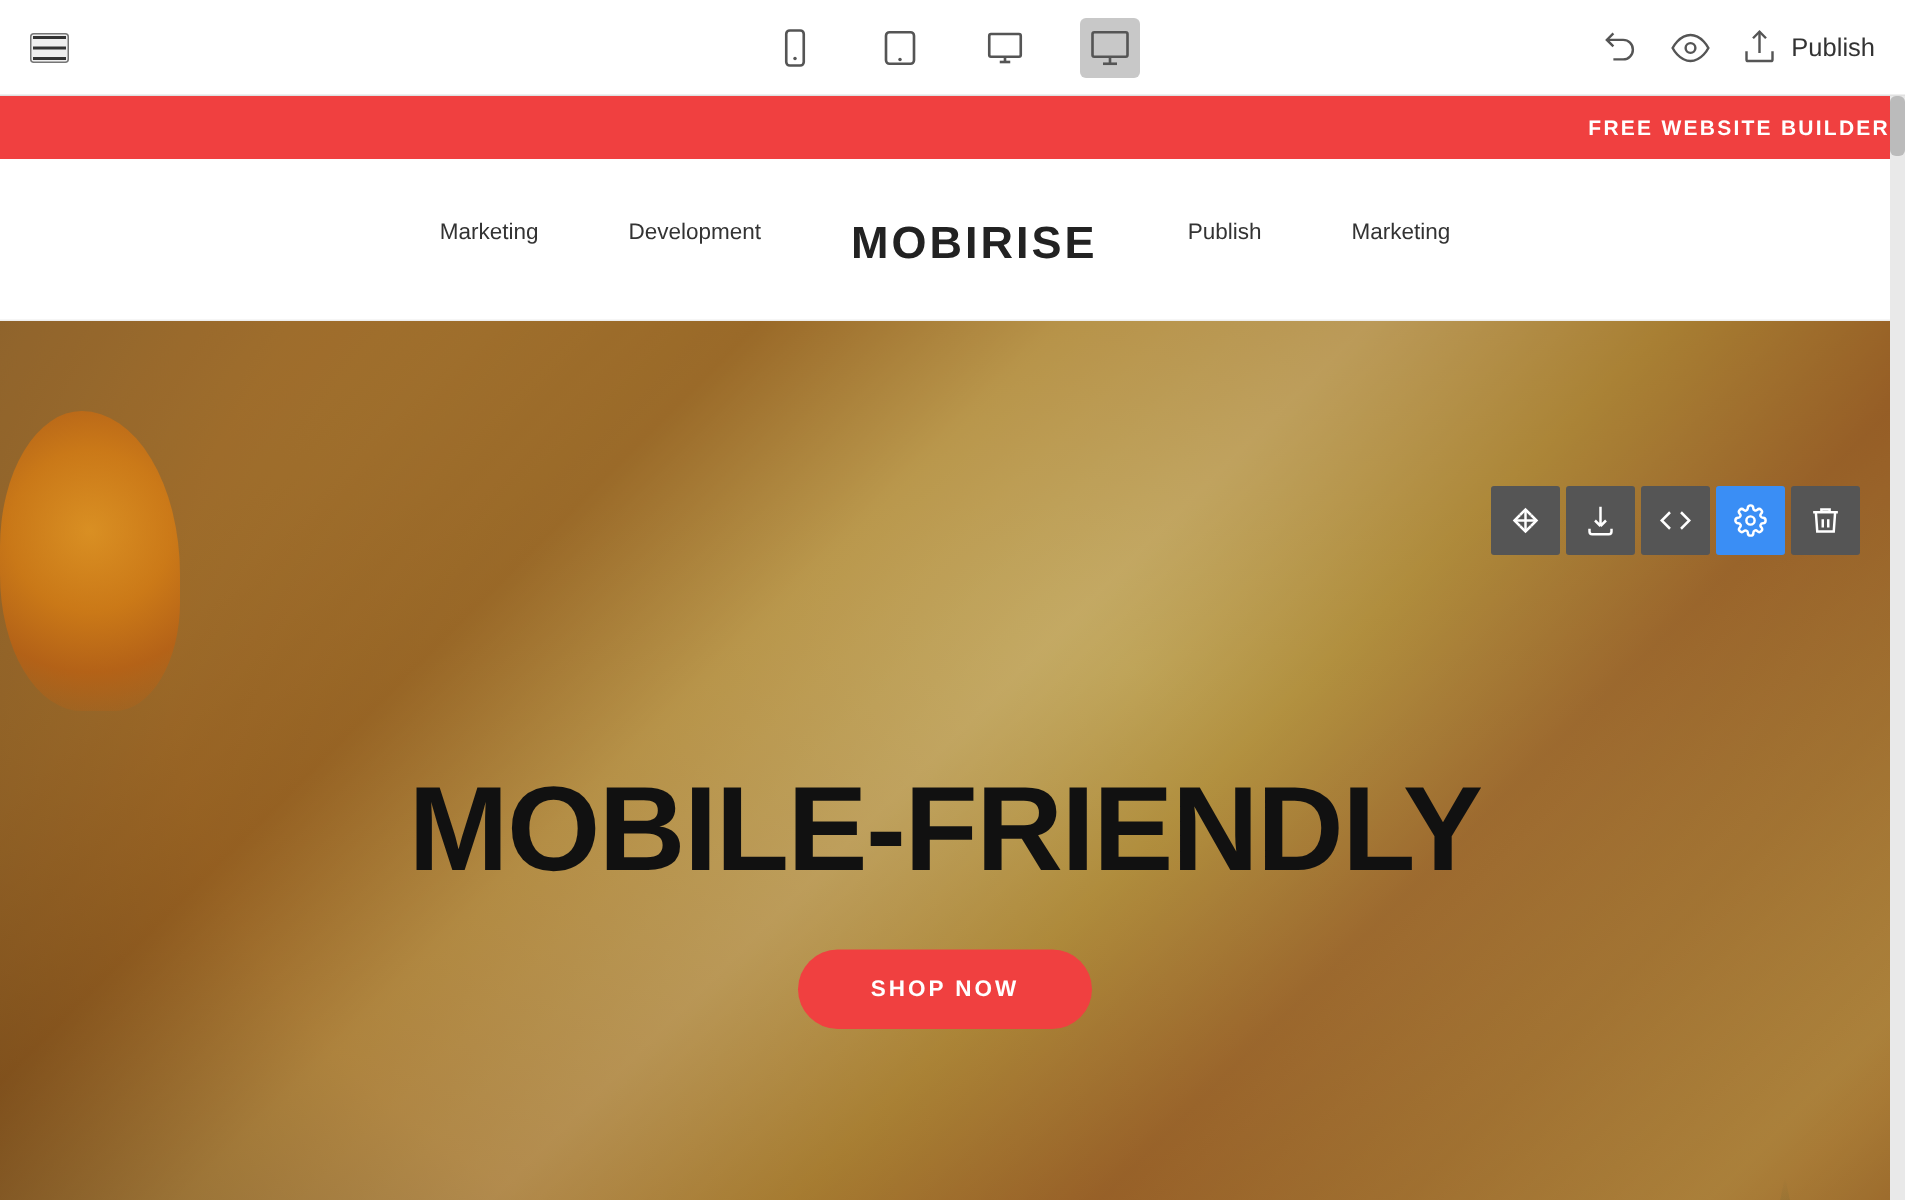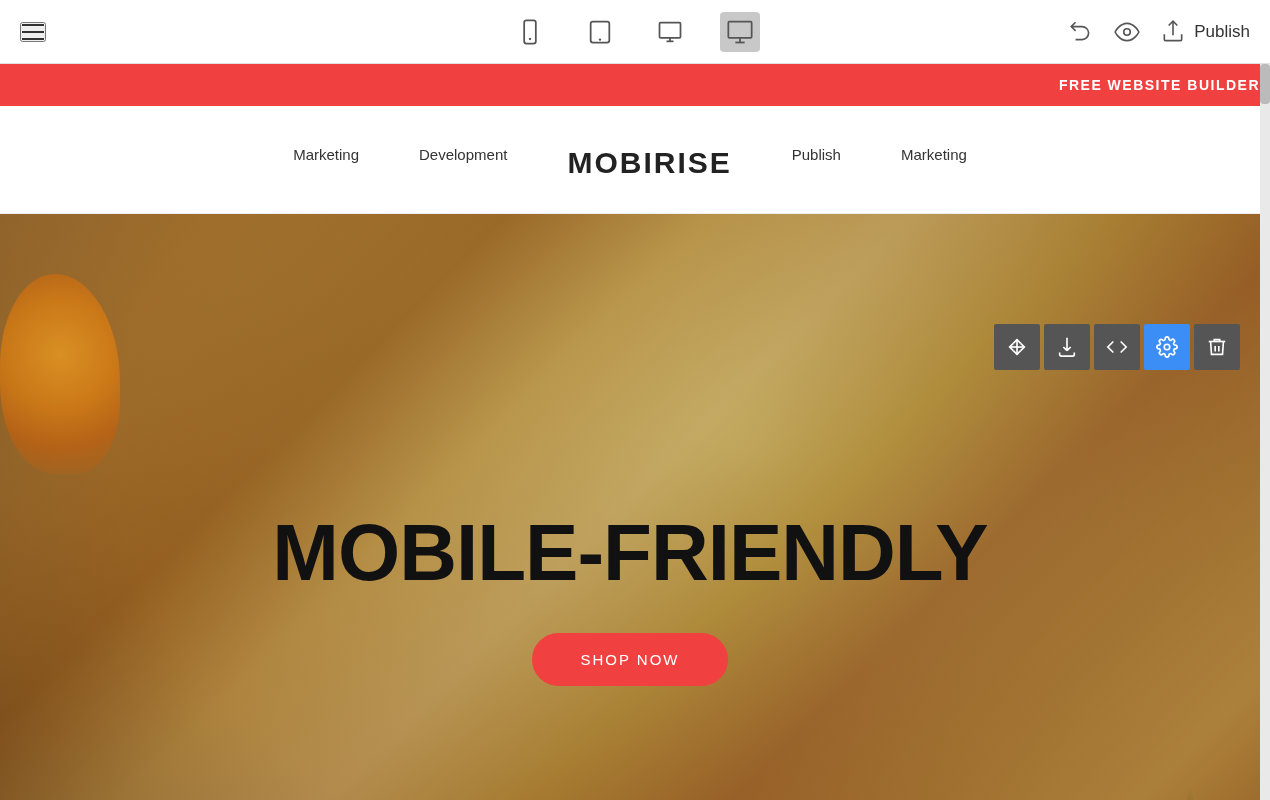--- a/index.html
+++ b/index.html
@@ -159,21 +159,21 @@
       max-width: 900px;
     }
 
     .shop-now-btn {
       display: inline-block;
       background: #f04040;
       color: #fff;
       padding: 18px 48px;
       border-radius: 40px;
       font-size: 15px;
-      font-weight: 400;
+      font-weight: 700;
       letter-spacing: 2px;
       text-transform: uppercase;
       border: none;
       cursor: pointer;
     }
 
     
     .section-controls {
       position: absolute;
       top: 110px; right: 20px;

